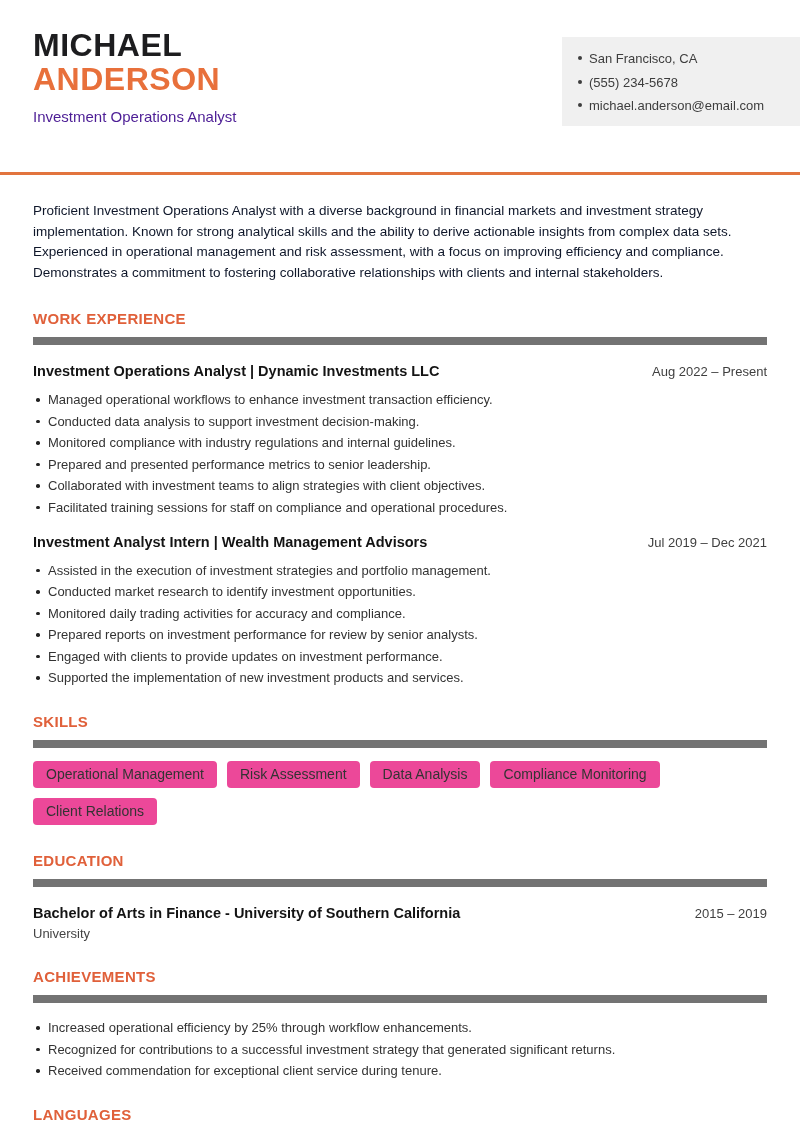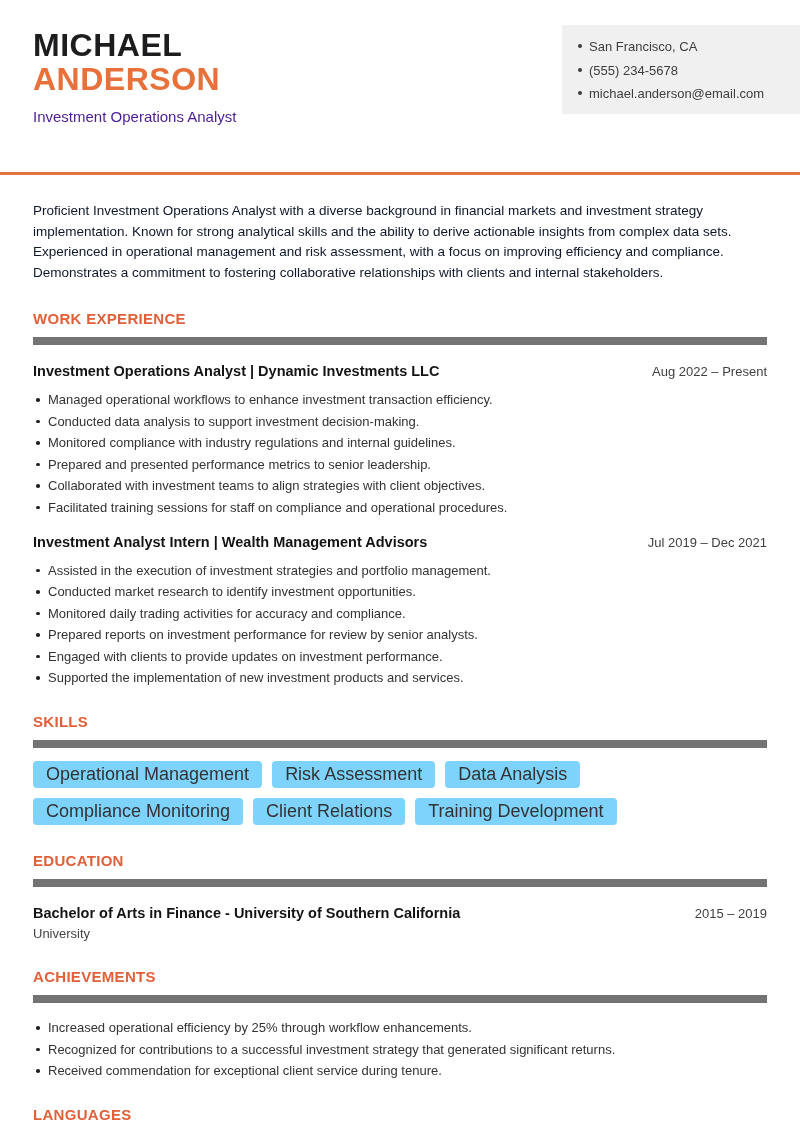--- a/index.html
+++ b/index.html
@@ -27,21 +27,21 @@
     color: #1d1d1f;
   }
   .name-line.last { color: #E8703B; }
   .headline {
     margin-top: 12px;
     font-size: 15px;
     color: #4c1d95;
   }
   .contact-card {
     position: absolute;
-    top: 25px;
+    top: 37px;
     right: 0;
     width: 238px;
     height: 89px;
     background: #F0F0F0;
     padding: 13px 12px 12px 14px;
     display: flex;
     flex-direction: column;
     justify-content: space-between;
   }
   .contact-item {
@@ -126,24 +126,24 @@
   .job + .job { margin-top: 4px; }
 
   
   .tag-row {
     display: flex;
     flex-wrap: wrap;
     gap: 10px;
     margin-top: 13px;
   }
   .tag {
-    background: #7dd3fc;
+    background: #ec4899;
     border-radius: 4px;
     padding: 7px 13px;
-    font-size: 18px;
+    font-size: 14px;
     color: #333333;
     line-height: 13px;
   }
 
   
   .edu-sub {
     margin-top: 5px;
     font-size: 13px;
     color: #444444;
   }
@@ -204,21 +204,20 @@
   </section>
 
   <section class="section">
     <h2 class="section-heading">SKILLS</h2>
     <div class="tag-row">
       <span class="tag">Operational Management</span>
       <span class="tag">Risk Assessment</span>
       <span class="tag">Data Analysis</span>
       <span class="tag">Compliance Monitoring</span>
       <span class="tag">Client Relations</span>
-      <span class="tag">Training Development</span>
     </div>
   </section>
 
   <section class="section">
     <h2 class="section-heading">EDUCATION</h2>
     <div class="entry-header">
       <div class="entry-title">Bachelor of Arts in Finance - University of Southern California</div>
       <div class="entry-dates">2015 – 2019</div>
     </div>
     <div class="edu-sub">University</div>

